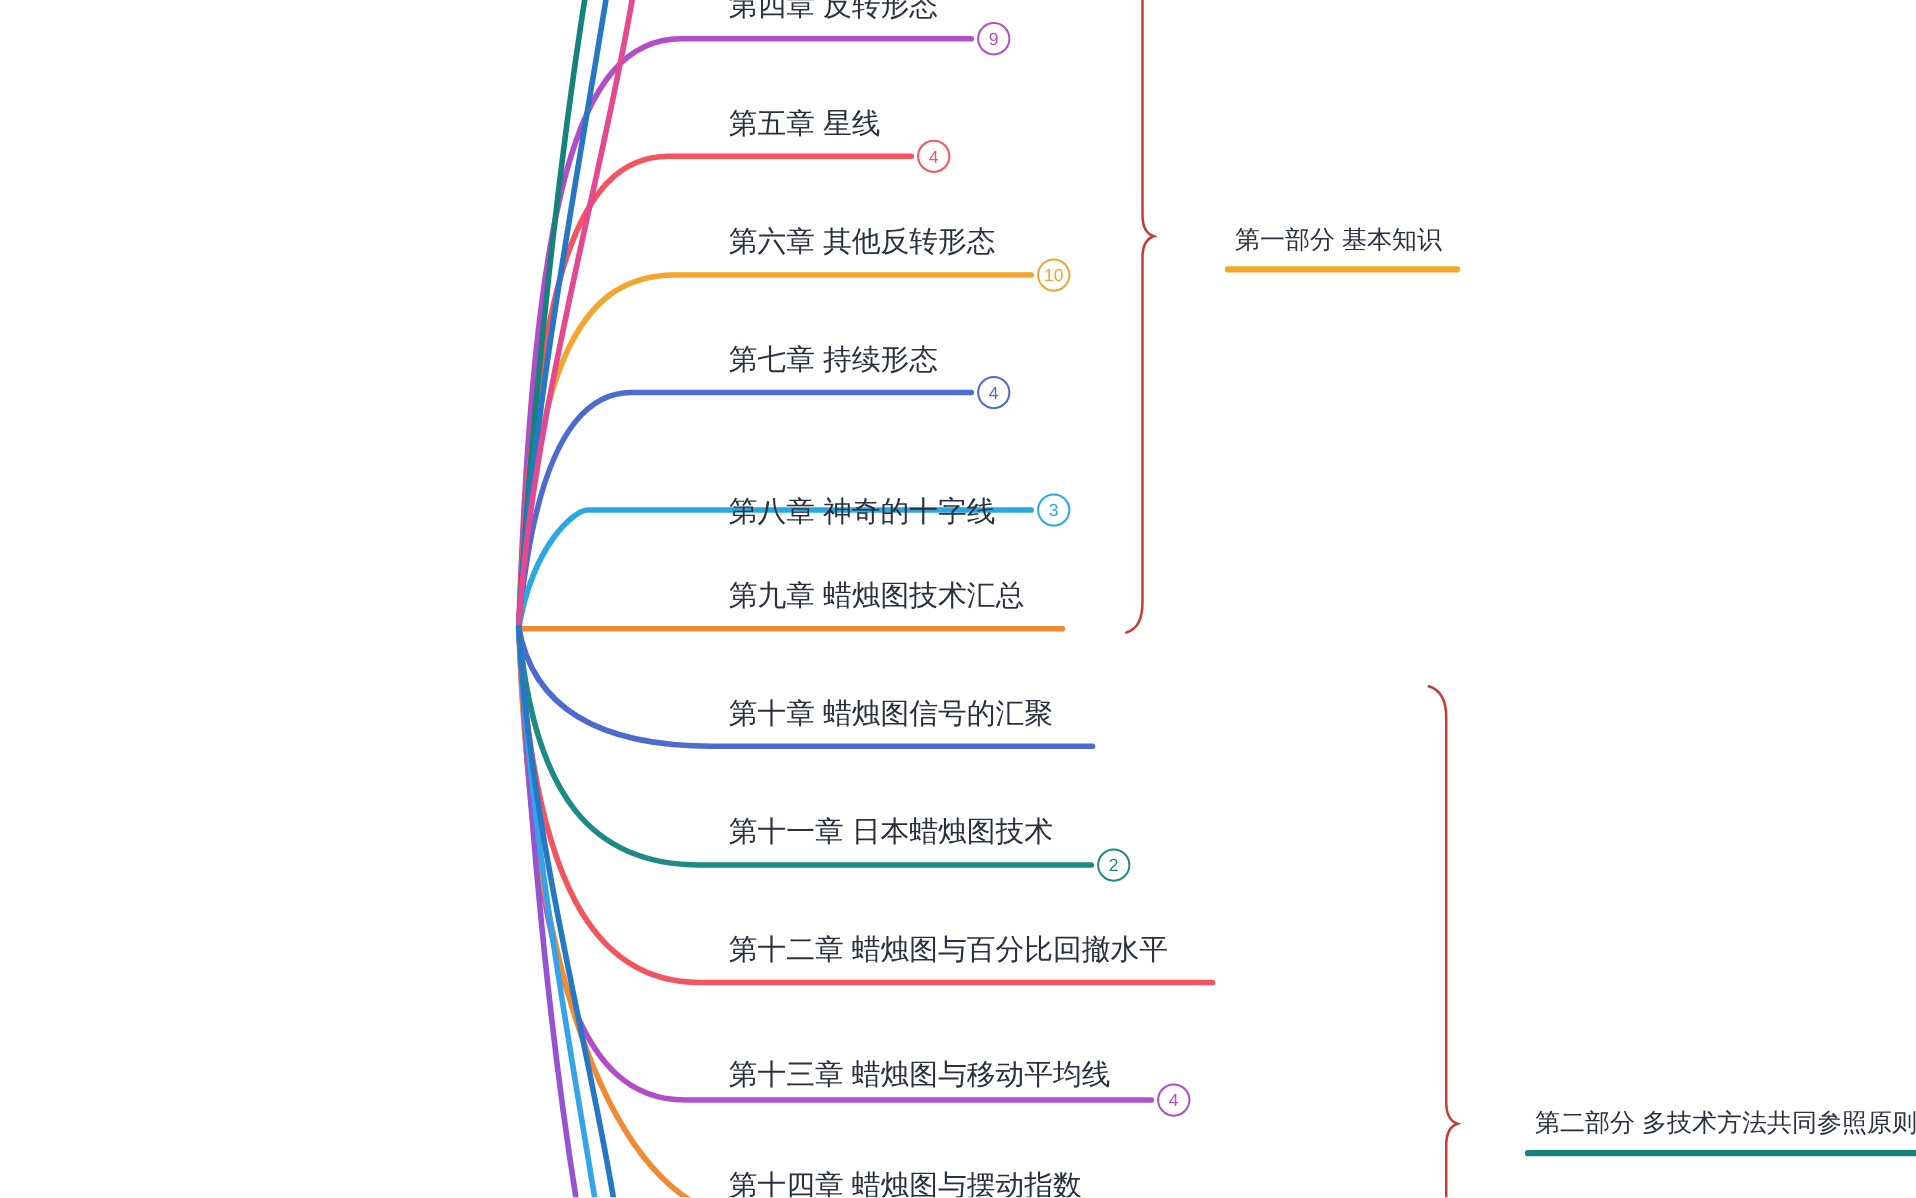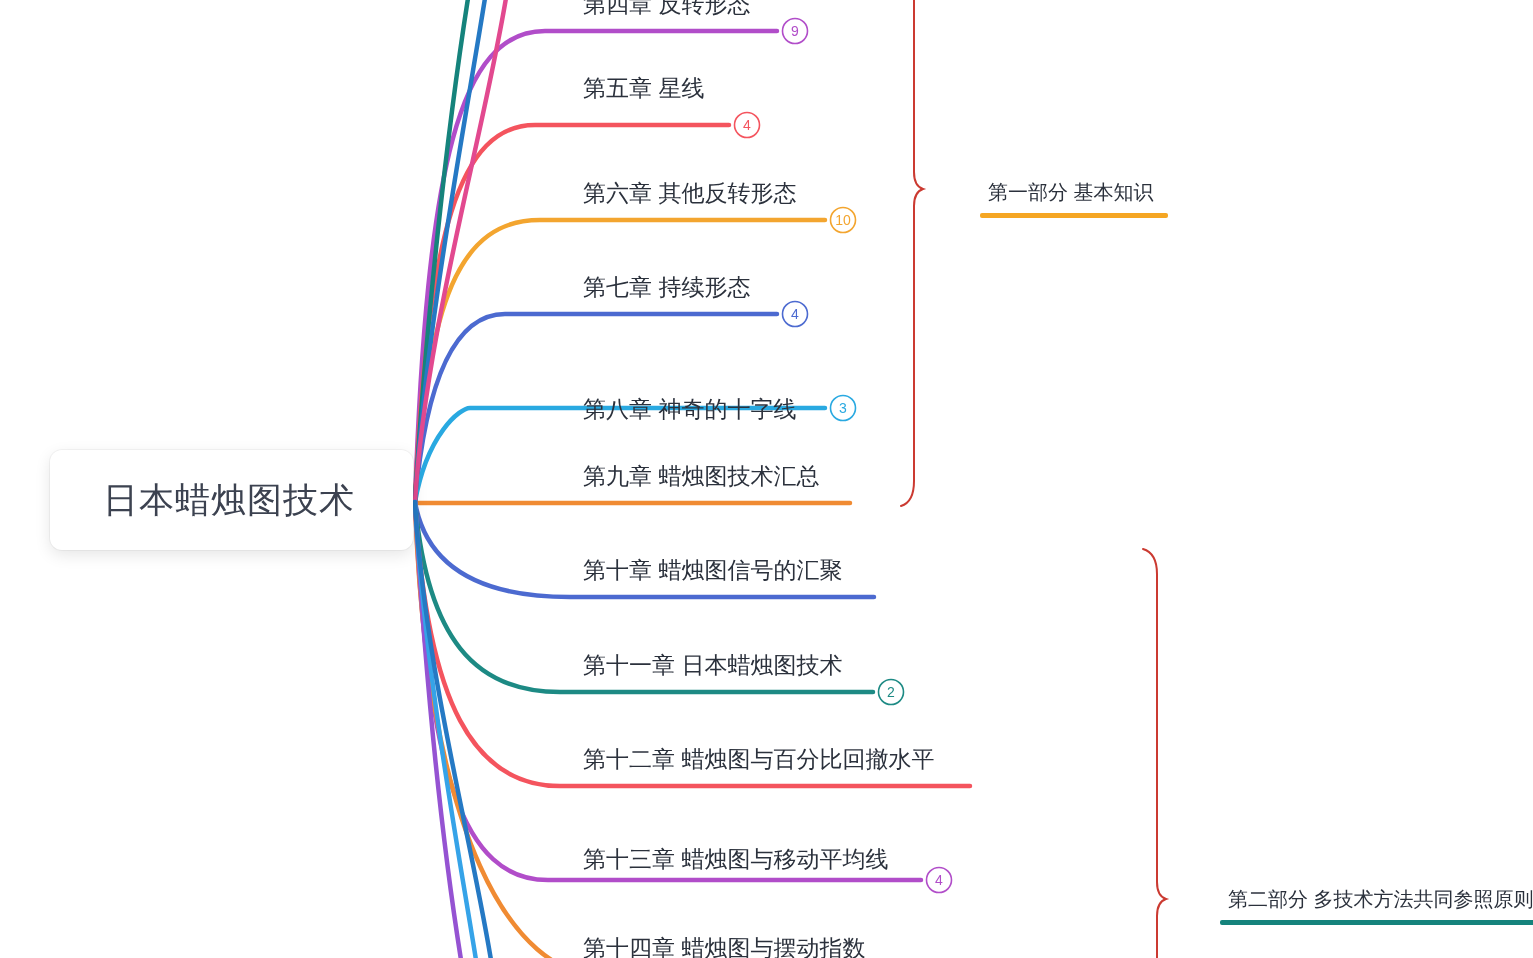--- a/index.html
+++ b/index.html
@@ -120,27 +120,24 @@
       <path d="M 415 502 C 425 332 447 130 469 -8" fill="none" stroke="#15837c" stroke-width="4.5" stroke-linecap="round"></path>
       <path d="M 415 502 C 425 332 464 130 486 -8" fill="none" stroke="#2579c4" stroke-width="4.5" stroke-linecap="round"></path>
       <path d="M 415 502 C 425 332 485 130 507 -8" fill="none" stroke="#e2498f" stroke-width="4.5" stroke-linecap="round"></path>
       <path d="M 415 502 C 425 672 440 830 462 966" fill="none" stroke="#9553d2" stroke-width="4.5" stroke-linecap="round"></path>
       <path d="M 415 502 C 425 672 455 830 477 966" fill="none" stroke="#35a3e8" stroke-width="4.5" stroke-linecap="round"></path>
       <path d="M 415 502 C 425 672 470 830 492 966" fill="none" stroke="#2579c4" stroke-width="4.5" stroke-linecap="round"></path>
       <path d="M 901 506 C 911 503 914 494 914 481 L 914 206 C 914 196 917 191 923 189 C 917 187 914 182 914 172 L 914 -12" fill="none" stroke="#cb3a31" stroke-width="2" stroke-linecap="round"></path>
       <path d="M 1143 549 C 1153 552 1157 561 1157 574 L 1157 882 C 1157 892 1160 897 1166 899 C 1160 901 1157 906 1157 916 L 1157 972" fill="none" stroke="#cb3a31" stroke-width="2" stroke-linecap="round"></path>
     </svg>
 
-  <div class="root-node">
-    <span class="root-title">日本蜡烛图技术</span>
-  </div>
 
   <div id="labels">
       <div class="branch-label" style="top: -12px;">第四章 反转形态</div>
-      <div class="branch-label" style="top: 72px; text-align: right;">第五章 星线</div>
+      <div class="branch-label" style="top: 82px; text-align: right;">第五章 星线</div>
       <div class="branch-label" style="top: 177px;">第六章 其他反转形态</div>
       <div class="branch-label" style="top: 271px;">第七章 持续形态</div>
       <div class="branch-label" style="top: 365px; margin-top: 28px;">第八章 神奇的十字线</div>
       <div class="branch-label" style="top: 460px;">第九章 蜡烛图技术汇总</div>
       <div class="branch-label" style="top: 554px;">第十章 蜡烛图信号的汇聚</div>
       <div class="branch-label" style="top: 649px;">第十一章 日本蜡烛图技术</div>
       <div class="branch-label" style="top: 743px;">第十二章 蜡烛图与百分比回撤水平</div>
       <div class="branch-label" style="top: 843px;">第十三章 蜡烛图与移动平均线</div>
       <div class="branch-label" style="top: 932px;">第十四章 蜡烛图与摆动指数</div>
     </div>

